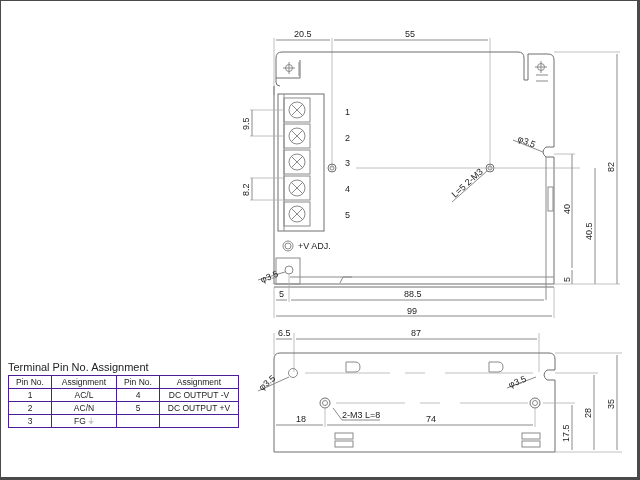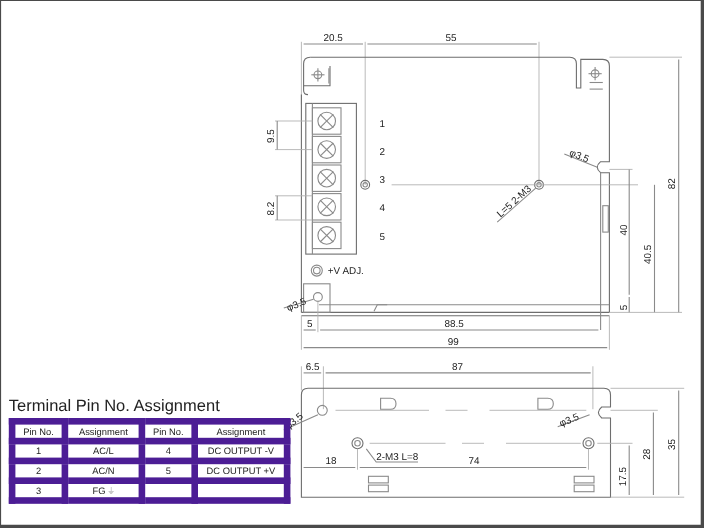--- a/index.html
+++ b/index.html
@@ -6,23 +6,23 @@
   body { width:640px; height:480px; overflow:hidden; position:relative; font-family:"Liberation Sans", sans-serif; }
   .frame { position:absolute; left:0; top:0; width:636px; height:476px; border-top:1px solid #4a4a4a; border-left:1px solid #4a4a4a; border-right:3px solid #4a4a4a; border-bottom:3px solid #4a4a4a; box-sizing:content-box; }
   svg { position:absolute; left:0; top:0; }
   svg text { font-family:"Liberation Sans", sans-serif; fill:#222; }
   .dim { font-size:9px; }
   .pin { font-size:9px; }
   .ln { stroke:#8a8a8a; stroke-width:1; fill:none; }
   .ln2 { stroke:#6e6e6e; stroke-width:1; fill:none; }
   .thin { stroke:#b0b0b0; stroke-width:0.8; fill:none; }
   .table-wrap { position:absolute; left:8px; top:361px; }
-  .table-title { font-size:15px; color:#222; margin-bottom:2px; }
+  .table-title { font-size:11px; color:#222; margin-bottom:2px; }
   table.pins { border-collapse:collapse; font-size:8.5px; color:#222; }
-  table.pins td { border:6px solid #4c1d95; text-align:center; height:12px; padding:0 3px; }
+  table.pins td { border:1px solid #4c1d95; text-align:center; height:12px; padding:0 3px; }
   .c1 { width:36px; } .c2 { width:58px; } .c3 { width:36px; } .c4 { width:72px; }
   .ground { color:#999; font-size:8px; }
 </style>
 </head>
 <body>
 
 <div class="frame"></div>
 
 <svg width="640" height="480" viewBox="0 0 640 480">
 

